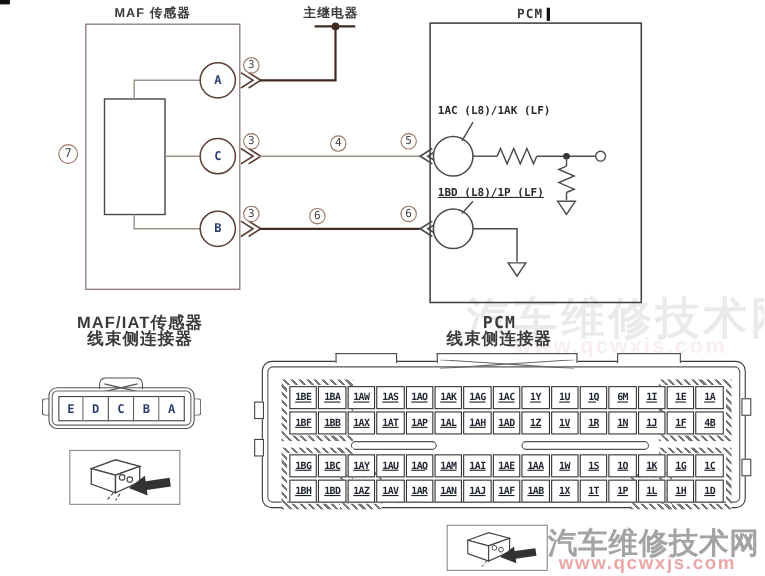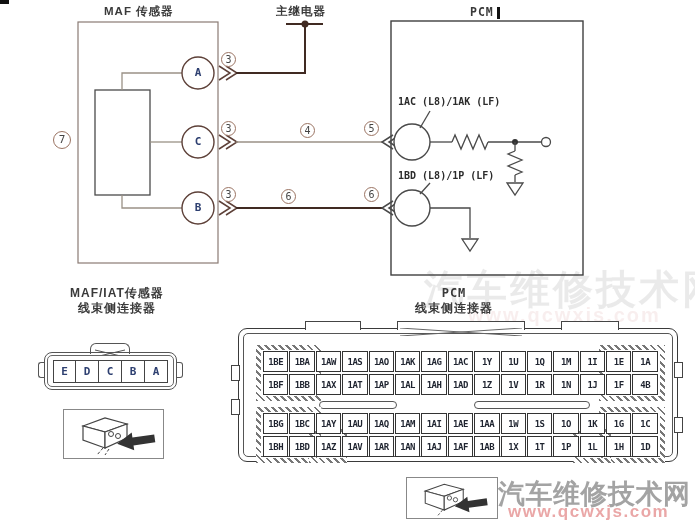--- a/index.html
+++ b/index.html
@@ -16,39 +16,39 @@
   .callout {
     position:absolute; width:15px; height:15px; border:1px solid #9b7463; border-radius:50%;
     font-family:"DejaVu Sans Mono", monospace; font-size:10px; color:#444; background:#fff;
     text-align:center; line-height:13px;
   }
   .callout.big { width:18px; height:18px; line-height:16px; font-size:11px; }
   .corner-mark { left:0; top:0; width:9px; height:4px; background:#111; }
   .cursor-mark { width:2.5px; height:12px; background:#111; }
 
   
-  .conn-title { text-align:center; font-size:12px; font-weight:700; color:#3a3a3a; letter-spacing:1px; line-height:15px; white-space:nowrap; }
+  .conn-title { text-align:center; font-size:15px; font-weight:700; color:#3a3a3a; letter-spacing:1px; line-height:15px; white-space:nowrap; }
 
   .maf-conn { left:44px; top:352px; width:133px; height:38px; border:1.5px solid #555; border-radius:8px; padding:2px; }
   .maf-conn-inner { width:100%; height:100%; border:1px solid #666; border-radius:5px; display:flex; align-items:center; justify-content:center; gap:0; background:#fff; }
   .maf-cell { width:23px; height:23px; border:1px solid #444; border-left-width:0; display:flex; align-items:center; justify-content:center;
               font-family:"DejaVu Sans Mono", monospace; font-size:11px; font-weight:700; color:#2d3f70; background:#fff; }
   .maf-cell:first-child { border-left-width:1px; }
   .maf-latch { left:90px; top:343px; width:40px; height:11px; border:1px solid #555; border-bottom:none; border-radius:6px 6px 0 0; background:#fff; }
   .maf-notch-l { left:38px; top:362px; width:7px; height:16px; border:1px solid #555; border-right:none; border-radius:3px 0 0 3px; background:#fff; }
   .maf-notch-r { left:176px; top:362px; width:7px; height:16px; border:1px solid #555; border-left:none; border-radius:0 3px 3px 0; background:#fff; }
 
   .icon-box { border:1px solid #888; background:#fff; display:flex; align-items:center; justify-content:center; }
 
   .pcm-conn { left:238px; top:328px; width:440px; height:134px; border:1.5px solid #3a3a3a; border-radius:9px; padding:2px; background:#fff; }
   .pcm-conn-inner { position:absolute; left:4px; top:4px; right:4px; bottom:4px; border:1px solid #555; border-radius:5px; background:#fff; }
   .pcm-tab { position:absolute; top:-8px; height:9px; border:1px solid #444; border-bottom:none; background:#fff; }
   .pcm-sidetab { position:absolute; width:9px; height:16px; border:1px solid #444; background:#fff; }
   .pcm-slot { position:absolute; top:72px; height:8px; border:1px solid #555; border-radius:4px; background:#fff; }
-  .pin-grid { position:absolute; left:24px; display:grid; grid-template-columns:repeat(15, 25.4px); column-gap:1px; row-gap:2px; z-index:3; }
+  .pin-grid { position:absolute; left:24px; display:grid; grid-template-columns:repeat(15, 25.4px); column-gap:1px; row-gap:2px; z-index:3;text-decoration:underline; }
   .cell {
     width:25.4px; height:21px; border:1px solid #333; background:#fff;
     display:flex; align-items:center; justify-content:center;
     font-family:"DejaVu Sans Mono", monospace; font-size:9px; font-weight:700; color:#1f2430;
     letter-spacing:-0.5px;
   }
   .hatch {
     position:absolute; z-index:2; border:5px solid #999;
     border-image: repeating-linear-gradient(45deg, #777 0 2px, #ffffff 2px 5px) 5;
   }
@@ -151,21 +151,21 @@
 
   <div class="abs cjk-label" style="left:104px; top:4px; z-index:2;">MAF 传感器</div>
   <div class="abs cjk-label" style="left:276px; top:4px; z-index:2;">主继电器</div>
   <div class="abs cjk-label mono" style="left:470px; top:5px; z-index:2;">PCM</div>
 
   <div class="abs pin-letter" style="left:187px; top:66px; z-index:2;">A</div>
   <div class="abs pin-letter" style="left:187px; top:135px; z-index:2;">C</div>
   <div class="abs pin-letter" style="left:187px; top:201px; z-index:2;">B</div>
 
   <div class="abs pcm-pin-label" style="left:398px; top:96px; z-index:2;">1AC (L8)/1AK (LF)</div>
-  <div class="abs pcm-pin-label" style="left:398px; top:170px; z-index:2;">1BD (L8)/1P (LF)</div>
+  <div class="abs pcm-pin-label" style="left:398px; top:170px; z-index:2;text-decoration:underline;">1BD (L8)/1P (LF)</div>
 
   <div class="callout" style="left:221px; top:52px; z-index:2;">3</div>
   <div class="callout" style="left:221px; top:121px; z-index:2;">3</div>
   <div class="callout" style="left:221px; top:187px; z-index:2;">3</div>
   <div class="callout" style="left:300px; top:123px; z-index:2;">4</div>
   <div class="callout" style="left:364px; top:121px; z-index:2;">5</div>
   <div class="callout" style="left:364px; top:187px; z-index:2;">6</div>
   <div class="callout" style="left:281px; top:189px; z-index:2;">6</div>
   <div class="callout big" style="left:53px; top:131px; z-index:2;">7</div>
 
@@ -241,21 +241,21 @@
         <div class="cell">1BA</div>
         <div class="cell">1AW</div>
         <div class="cell">1AS</div>
         <div class="cell">1AO</div>
         <div class="cell">1AK</div>
         <div class="cell">1AG</div>
         <div class="cell">1AC</div>
         <div class="cell">1Y</div>
         <div class="cell">1U</div>
         <div class="cell">1Q</div>
-        <div class="cell">1M</div>
+        <div class="cell">6M</div>
         <div class="cell">1I</div>
         <div class="cell">1E</div>
         <div class="cell">1A</div>
         <div class="cell">1BF</div>
         <div class="cell">1BB</div>
         <div class="cell">1AX</div>
         <div class="cell">1AT</div>
         <div class="cell">1AP</div>
         <div class="cell">1AL</div>
         <div class="cell">1AH</div>

